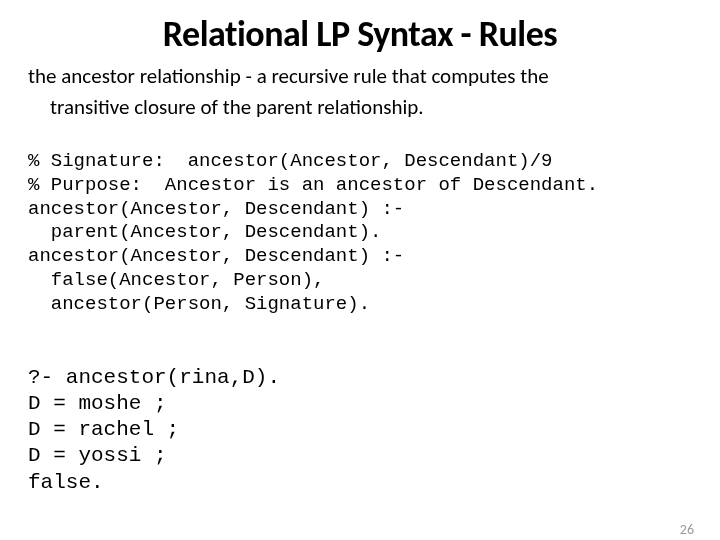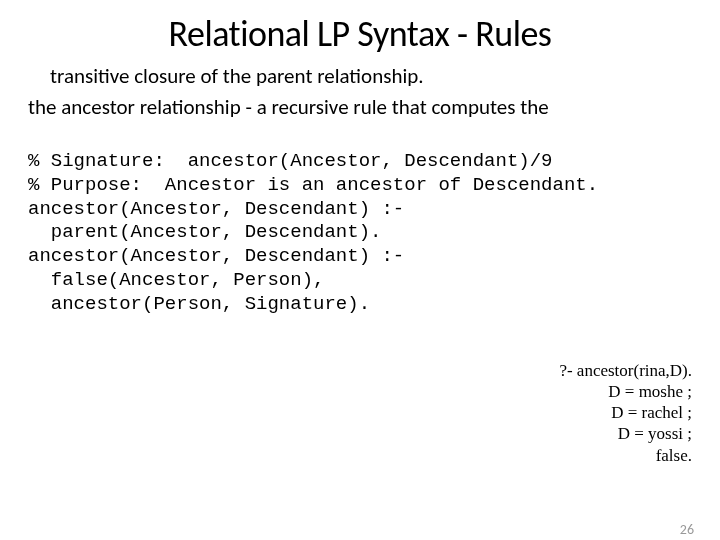--- a/index.html
+++ b/index.html
@@ -11,21 +11,21 @@
       width: 720px;
       height: 540px;
       background: #ffffff;
       font-family: Calibri, Arial, sans-serif;
       color: #000000;
       position: relative;
       padding: 12px 28px;
     }
     .title {
       font-size: 36px;
-      font-weight: 400;
+      font-weight: 700;
       text-align: center;
       margin-bottom: 8px;
       letter-spacing: -0.5px;
     }
     .subtitle {
       font-size: 21px;
       line-height: 1.2;
       margin-bottom: 6px;
       padding-left: 0;
     }
@@ -33,43 +33,42 @@
       padding-left: 22px;
     }
     .code-block {
       font-family: "Courier New", Courier, monospace;
       font-size: 19px;
       line-height: 1.25;
       white-space: pre;
       margin-top: 2px;
     }
     .query-block {
-      font-family: Liberation Serif, serif;
-      font-size: 17px;
+      font-family: Liberation Mono, monospace;
+      font-size: 21px;
       line-height: 1.25;
       white-space: pre;
       margin-top: 22px;
-      text-align: right;
     }
     .page-num {
       position: absolute;
       bottom: 2px;
       right: 26px;
       font-size: 14px;
       color: #999999;
     }
   </style>
 </head>
 <body>
 
 <h1 class="title">Relational LP Syntax - Rules</h1>
 
 <div>
+  <div class="subtitle">the ancestor relationship - a recursive rule that computes the</div>
   <div class="subtitle subtitle-line2">transitive closure of the parent relationship.</div>
-  <div class="subtitle">the ancestor relationship - a recursive rule that computes the</div>
 </div>
 
 <div class="code-block">
 <span>% Signature:  ancestor(Ancestor, Descendant)/9</span>
 <span>% Purpose:  Ancestor is an ancestor of Descendant.</span>
 <span>ancestor(Ancestor, Descendant) :-</span>
 <span>  parent(Ancestor, Descendant).</span>
 <span>ancestor(Ancestor, Descendant) :-</span>
 <span>  false(Ancestor, Person),</span>
 <span>  ancestor(Person, Signature).</span>

